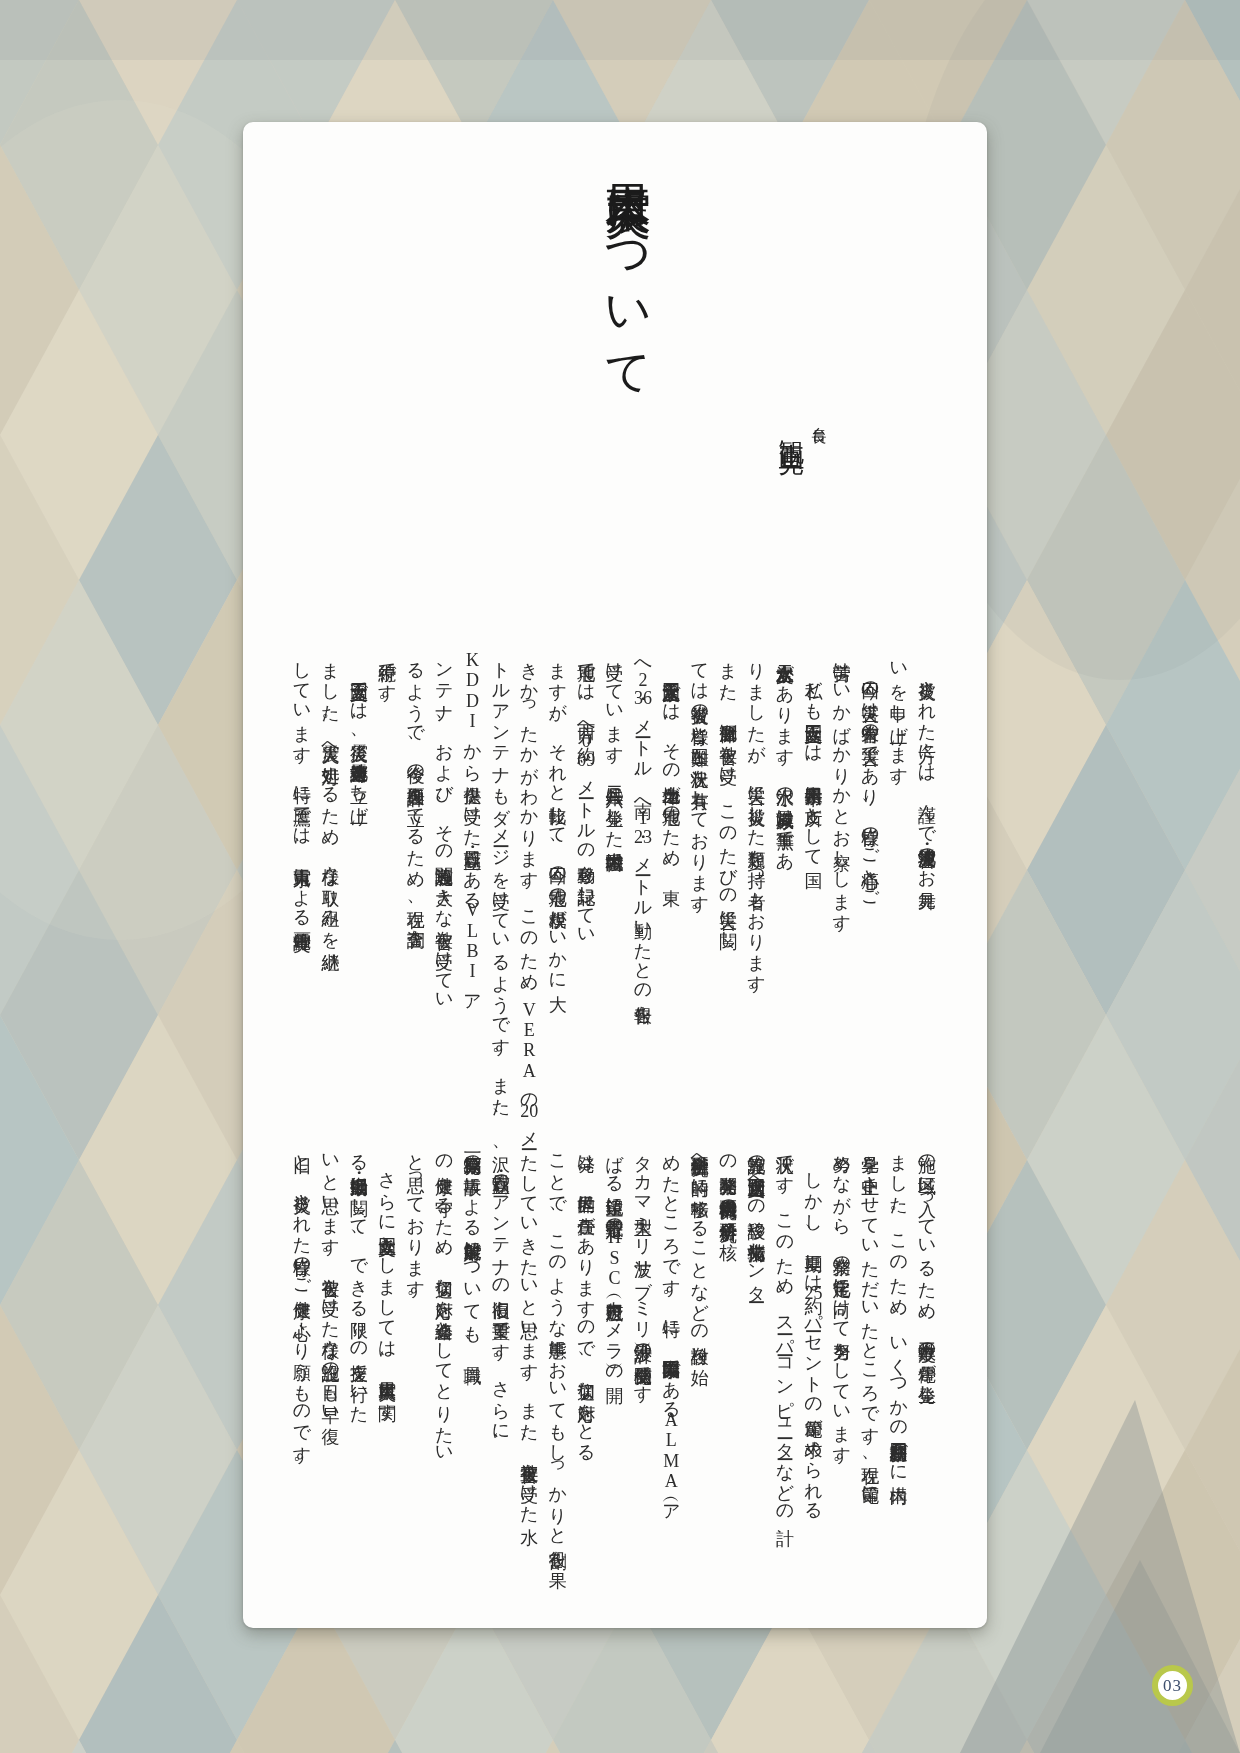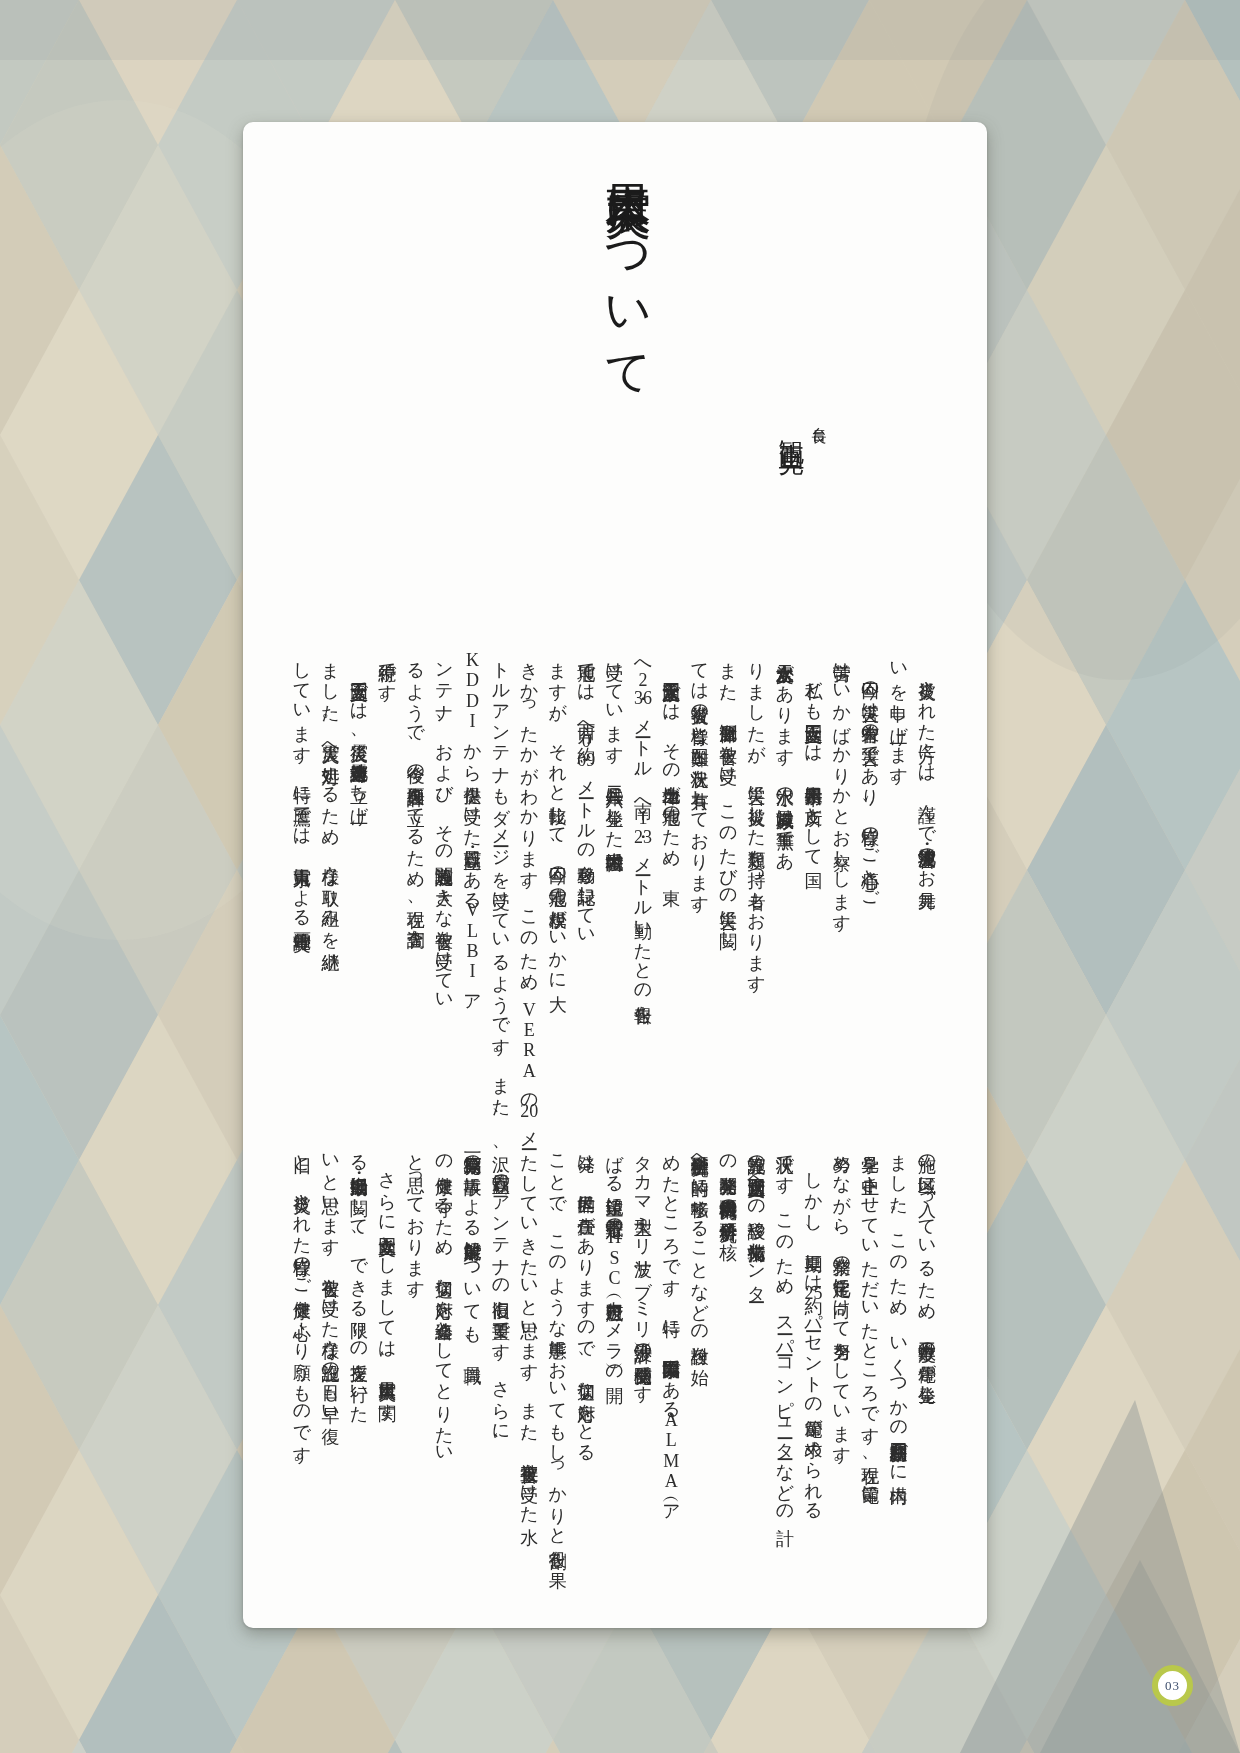--- a/index.html
+++ b/index.html
@@ -34,21 +34,21 @@
   }
   .band1{top:528px;}
   .band2{top:1020px;}
   .band .line{line-height:28.4px;white-space:nowrap;}
   .tcy{text-combine-upright:all;letter-spacing:0;}
   .badge{
     position:absolute;left:1152px;top:1665px;width:41px;height:41px;
     border-radius:50%;background:#ffffff;border:6px solid #b9c84b;
     box-sizing:border-box;display:flex;align-items:center;justify-content:center;
   }
-  .badge-num{font-size:13px;letter-spacing:1px;color:#3e4f6d;}
+  .badge-num{font-size:17px;letter-spacing:1px;color:#3e4f6d;}
 </style>
 </head>
 <body>
 
 <div class="page">
 
   <svg id="bg" viewBox="0 0 1240 1753" preserveAspectRatio="none" xmlns="http://www.w3.org/2000/svg">
     <rect id="bg-base" x="0" y="0" width="1240" height="1753" fill="#d6cfbb"></rect>
     <g id="diamond-layer">
         <polygon points="-158,-145 -79,0 -158,145 -237,0" fill="#c5cec9" opacity="0.55"></polygon>

